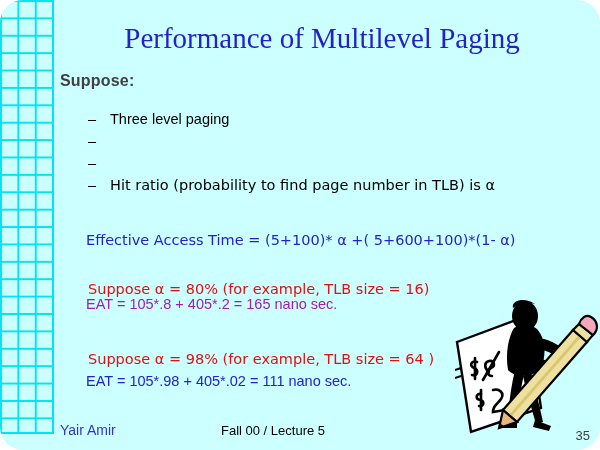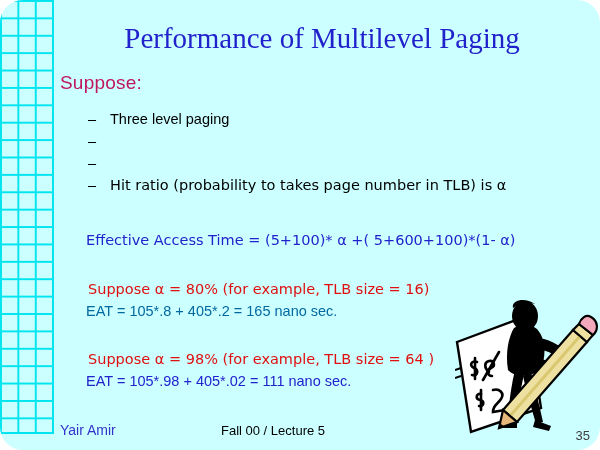--- a/index.html
+++ b/index.html
@@ -45,23 +45,23 @@
     line-height: 1.15;
     color: #2222cc;
     white-space: nowrap;
   }
 
   
   #suppose-heading {
     position: absolute;
     left: 60px;
     top: 72px;
-    font-size: 19px;
-    font-weight: normal;
-    color: #be185d;
+    font-size: 16px;
+    font-weight: bold;
+    color: #404040;
     letter-spacing: 0.2px;
   }
 
   
   #bullet-list {
     position: absolute;
     left: 88px;
     top: 108px;
     width: 440px;
   }
@@ -91,22 +91,22 @@
     top: 230px;
     color: #2222cc;
   }
   #ex1-suppose {
     left: 88px;
     top: 279px;
     color: #e01010;
   }
   #ex1-eat {
     left: 86px;
-    top: 301px;
-    color: #0369a1;
+    top: 294px;
+    color: #a21caf;
   }
   #ex2-suppose {
     left: 88px;
     top: 349px;
     color: #e01010;
   }
   #ex2-eat {
     left: 86px;
     top: 371px;
     color: #2222cc;
@@ -164,21 +164,21 @@
       <span>Three level paging</span>
     </div>
     <div class="bullet-row">
       <span class="bullet-dash">–</span>
     </div>
     <div class="bullet-row">
       <span class="bullet-dash">–</span>
     </div>
     <div class="bullet-row">
       <span class="bullet-dash">–</span>
-      <span class="sym">Hit ratio (probability to takes page number in TLB) is α</span>
+      <span class="sym">Hit ratio (probability to find page number in TLB) is α</span>
     </div>
   </div>
 
   <div class="line sym" id="eat-formula">Effective Access Time = (5+100)* α +( 5+600+100)*(1- α)</div>
 
   <div class="line sym" id="ex1-suppose">Suppose α = 80%   (for example, TLB size = 16)</div>
   <div class="line" id="ex1-eat">EAT = 105*.8 + 405*.2 = 165 nano sec.</div>
 
   <div class="line sym" id="ex2-suppose">Suppose α = 98%  (for example, TLB size = 64 )</div>
   <div class="line" id="ex2-eat">EAT = 105*.98 + 405*.02 = 111 nano sec.</div>

